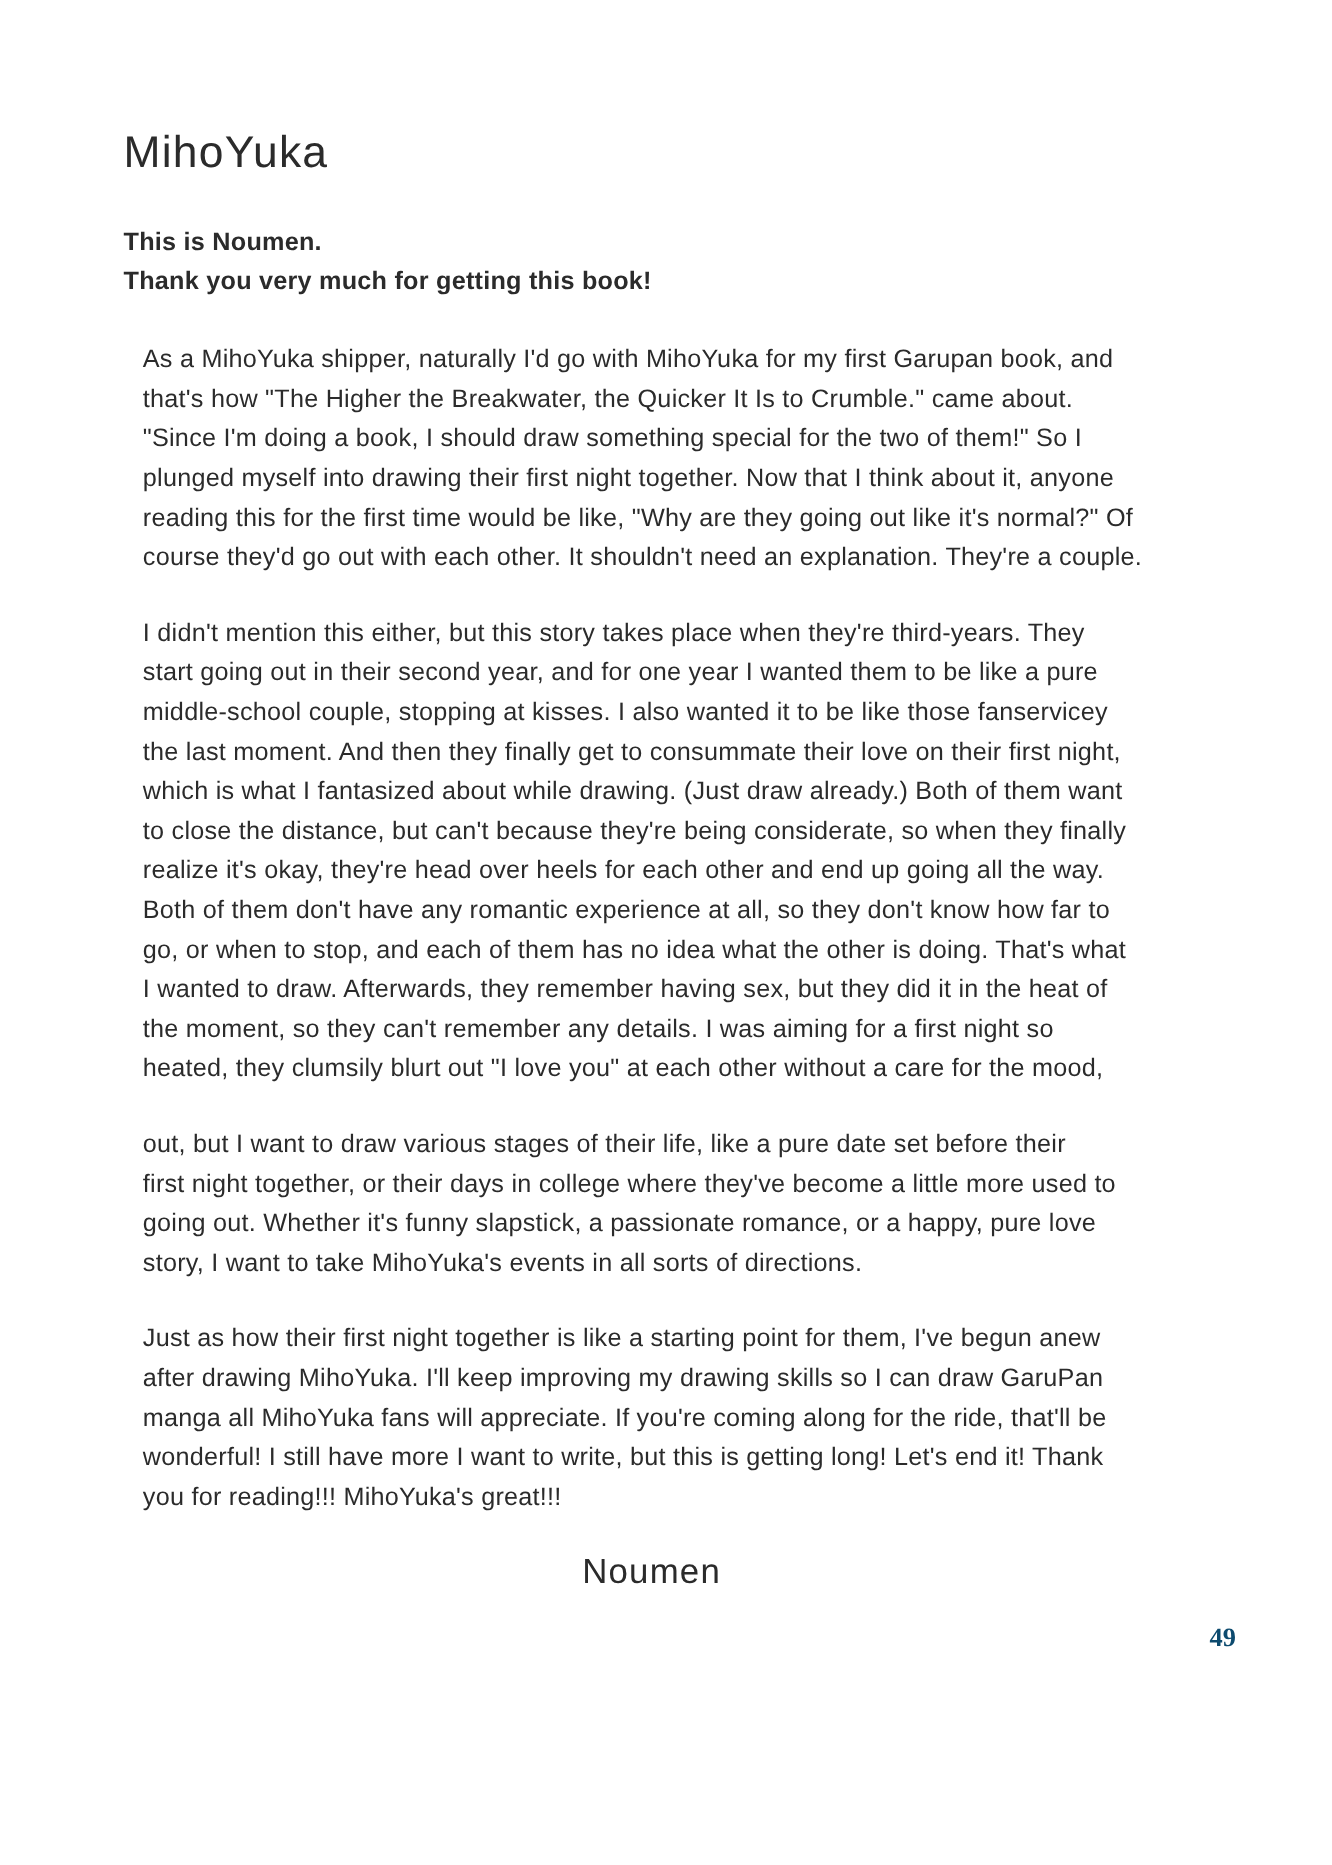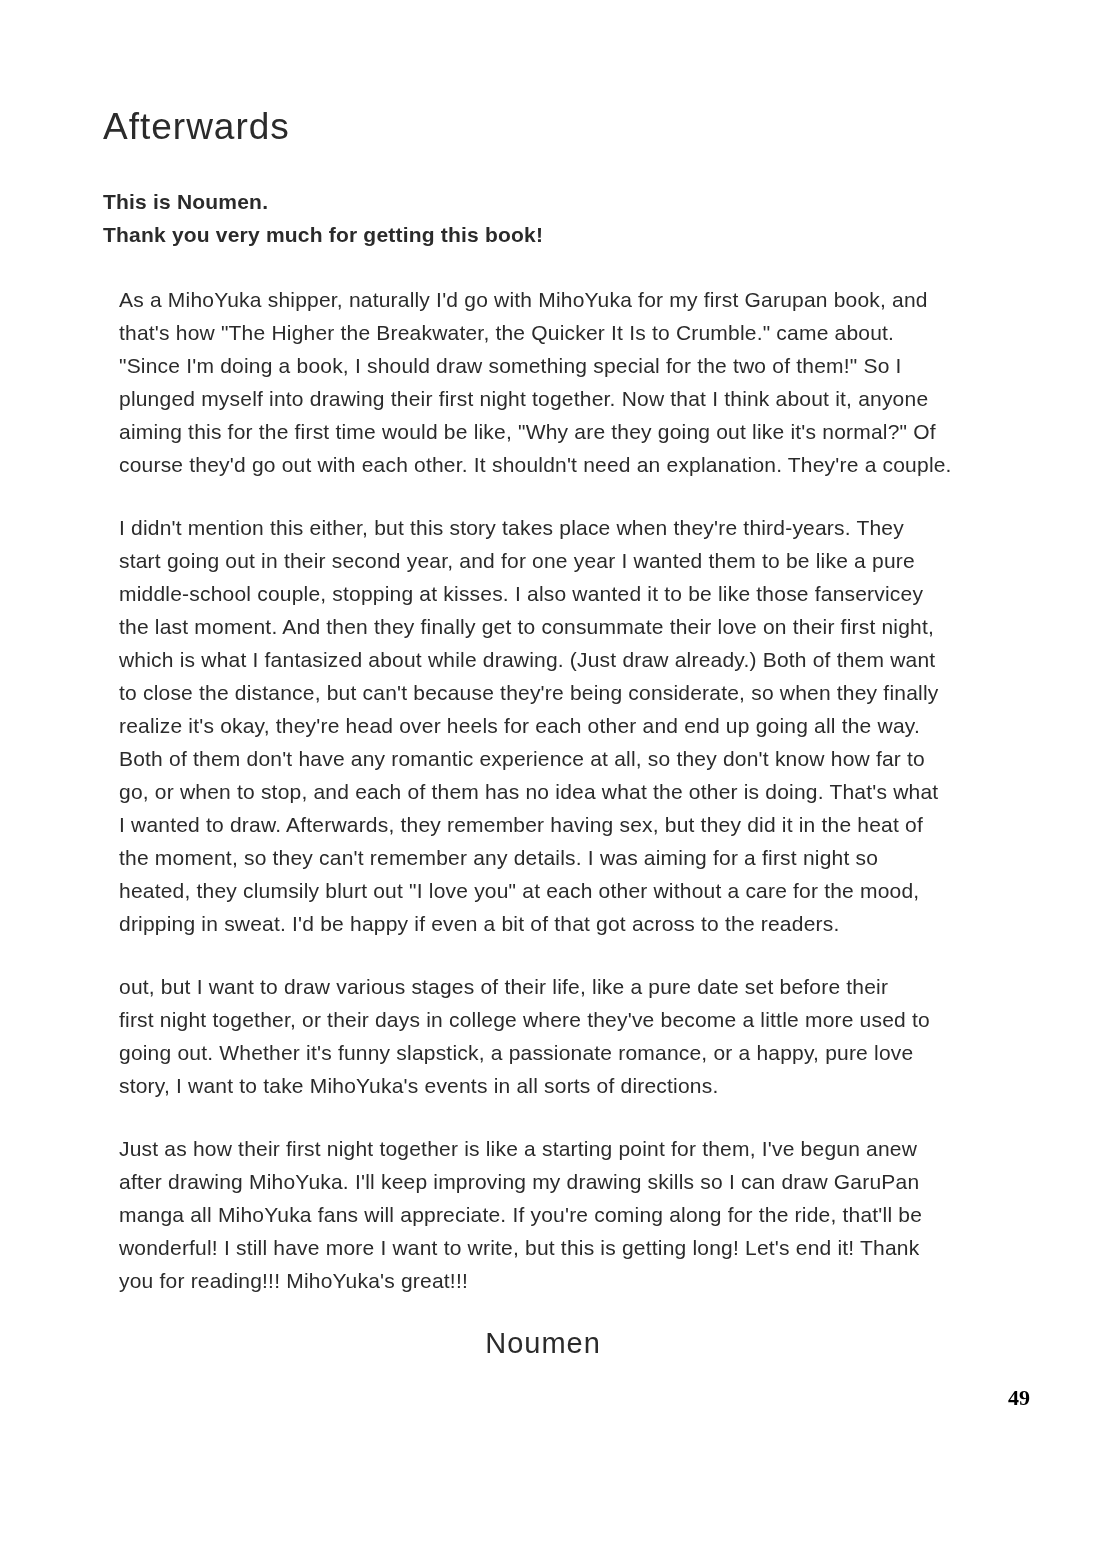--- a/index.html
+++ b/index.html
@@ -44,61 +44,60 @@
   .signature {
     margin-top: 25px;
     padding-right: 45px;
     text-align: center;
     font-size: 29px;
     letter-spacing: 1px;
   }
   .page-number {
     position: absolute;
     right: 80px;
-    top: 1385px;
+    top: 1352px;
     font-family: "Liberation Serif", serif;
     font-weight: bold;
     font-size: 22px;
-    color: #000000;
+    color: #0c4a6e;
   }
 </style>
 </head>
 <body style="color: rgb(43, 43, 43); background: rgb(255, 255, 255);">
 
 <main class="content">
-  <h1 class="page-title">Afterwards</h1>
+  <h1 class="page-title">MihoYuka</h1>
 
   <section class="intro" id="intro">
       <div class="line">This is Noumen.</div>
       <div class="line">Thank you very much for getting this book!</div>
     </section>
 
   <section id="paragraphs">
       <div class="para">
         <div class="line">As a MihoYuka shipper, naturally I'd go with MihoYuka for my first Garupan book, and</div>
         <div class="line">that's how "The Higher the Breakwater, the Quicker It Is to Crumble." came about.</div>
         <div class="line">"Since I'm doing a book, I should draw something special for the two of them!" So I</div>
         <div class="line">plunged myself into drawing their first night together. Now that I think about it, anyone</div>
-        <div class="line">aiming this for the first time would be like, "Why are they going out like it's normal?" Of</div>
+        <div class="line">reading this for the first time would be like, "Why are they going out like it's normal?" Of</div>
         <div class="line">course they'd go out with each other. It shouldn't need an explanation. They're a couple.</div>
       </div>
       <div class="para">
         <div class="line">I didn't mention this either, but this story takes place when they're third-years. They</div>
         <div class="line">start going out in their second year, and for one year I wanted them to be like a pure</div>
         <div class="line">middle-school couple, stopping at kisses. I also wanted it to be like those fanservicey</div>
         <div class="line">the last moment. And then they finally get to consummate their love on their first night,</div>
         <div class="line">which is what I fantasized about while drawing. (Just draw already.) Both of them want</div>
         <div class="line">to close the distance, but can't because they're being considerate, so when they finally</div>
         <div class="line">realize it's okay, they're head over heels for each other and end up going all the way.</div>
         <div class="line">Both of them don't have any romantic experience at all, so they don't know how far to</div>
         <div class="line">go, or when to stop, and each of them has no idea what the other is doing. That's what</div>
         <div class="line">I wanted to draw. Afterwards, they remember having sex, but they did it in the heat of</div>
         <div class="line">the moment, so they can't remember any details. I was aiming for a first night so</div>
         <div class="line">heated, they clumsily blurt out "I love you" at each other without a care for the mood,</div>
-        <div class="line">dripping in sweat. I'd be happy if even a bit of that got across to the readers.</div>
       </div>
       <div class="para">
         <div class="line">out, but I want to draw various stages of their life, like a pure date set before their</div>
         <div class="line">first night together, or their days in college where they've become a little more used to</div>
         <div class="line">going out. Whether it's funny slapstick, a passionate romance, or a happy, pure love</div>
         <div class="line">story, I want to take MihoYuka's events in all sorts of directions.</div>
       </div>
       <div class="para">
         <div class="line">Just as how their first night together is like a starting point for them, I've begun anew</div>
         <div class="line">after drawing MihoYuka. I'll keep improving my drawing skills so I can draw GaruPan</div>

